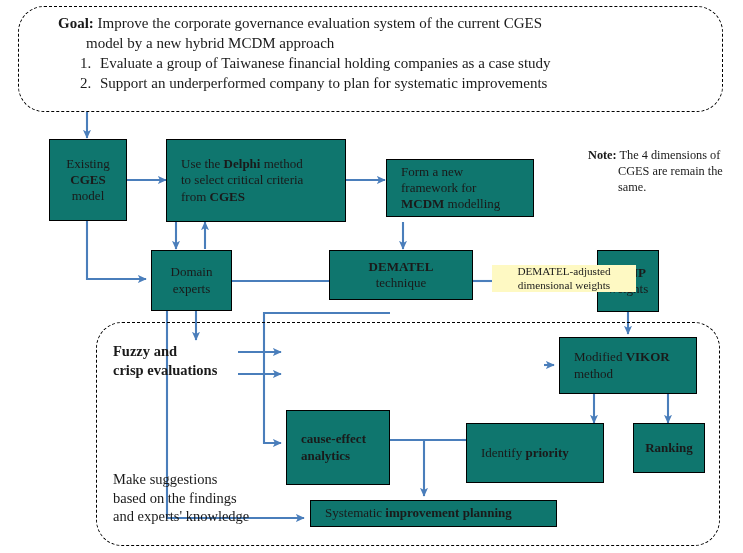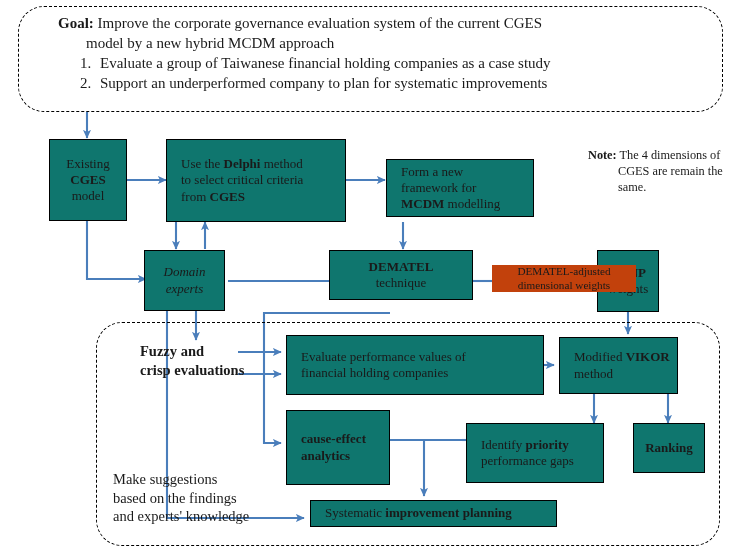--- a/index.html
+++ b/index.html
@@ -52,21 +52,21 @@
     line-height: 1.28;
     font-size: 14.5px;
     z-index: 2;
     background: transparent;
   }
   .small-label {
     position: absolute;
     font-size: 11.2px;
     line-height: 1.22;
     z-index: 3;
-    background: #c2410c;
+    background: #fef9c3;
     text-align: center;
   }
   .note-block {
     position: absolute;
     font-size: 12.3px;
     line-height: 1.3;
     z-index: 2;
     margin-left: 32px;
   }
   .note-block .ind { display: block; padding-left: 30px; }
@@ -174,21 +174,21 @@
     </div>
   </div>
 
   <div class="note-block" style="left:556px; top:148px; width:180px;">
     <span class="b">Note:</span>
     <span>The 4 dimensions of</span>
     <span class="ind">CGES are remain the</span>
     <span class="ind">same.</span>
   </div>
 
-  <div class="node ctr" style="left:144px; top:250px; width:81px; height:61px;font-style:italic;">
+  <div class="node ctr" style="left:151px; top:250px; width:81px; height:61px;">
     <div class="txt">
       <div>Domain</div>
       <div>experts</div>
     </div>
   </div>
 
   <div class="node ctr" style="left:329px; top:250px; width:144px; height:50px;">
     <div class="txt">
       <div class="b">DEMATEL</div>
       <div>technique</div>
@@ -202,50 +202,43 @@
 
   <div class="node ctr" style="left:597px; top:250px; width:62px; height:62px;">
     <div class="txt">
       <div class="b">DANP</div>
       <div>weights</div>
     </div>
   </div>
 
   <div class="dashed-box" style="left:96px; top:322px; width:624px; height:224px;"></div>
 
-  <div class="plain-text b" style="left:113px; top:342px; width:130px;margin-left:27px;">
+  <div class="plain-text b" style="left:113px; top:342px; width:130px;">
     <div>Fuzzy and</div>
     <div>crisp evaluations</div>
   </div>
 
-  <div class="node lft" style="left:286px; top:335px; width:258px; height:60px;">
-    <div class="txt">
-      <div>Evaluate performance values of</div>
-      <div>financial holding companies</div>
-    </div>
-  </div>
-
-  <div class="node lft" style="left:559px; top:337px; width:119px; height:57px;">
+
+  <div class="node lft" style="left:559px; top:337px; width:138px; height:57px;">
     <div class="txt">
       <div><span>Modified </span><span class="b">VIKOR</span></div>
       <div>method</div>
     </div>
   </div>
 
   <div class="node lft" style="left:286px; top:410px; width:104px; height:75px;">
     <div class="txt b">
       <div>cause-effect</div>
       <div>analytics</div>
     </div>
   </div>
 
   <div class="node lft" style="left:466px; top:423px; width:138px; height:60px;">
     <div class="txt">
       <div><span>Identify </span><span class="b">priority</span></div>
-      <div>performance gaps</div>
     </div>
   </div>
 
   <div class="node ctr" style="left:633px; top:423px; width:72px; height:50px;">
     <div class="txt b">Ranking</div>
   </div>
 
   <div class="plain-text" style="left:113px; top:470px; width:200px;">
     <div>Make suggestions</div>
     <div>based on the findings</div>

